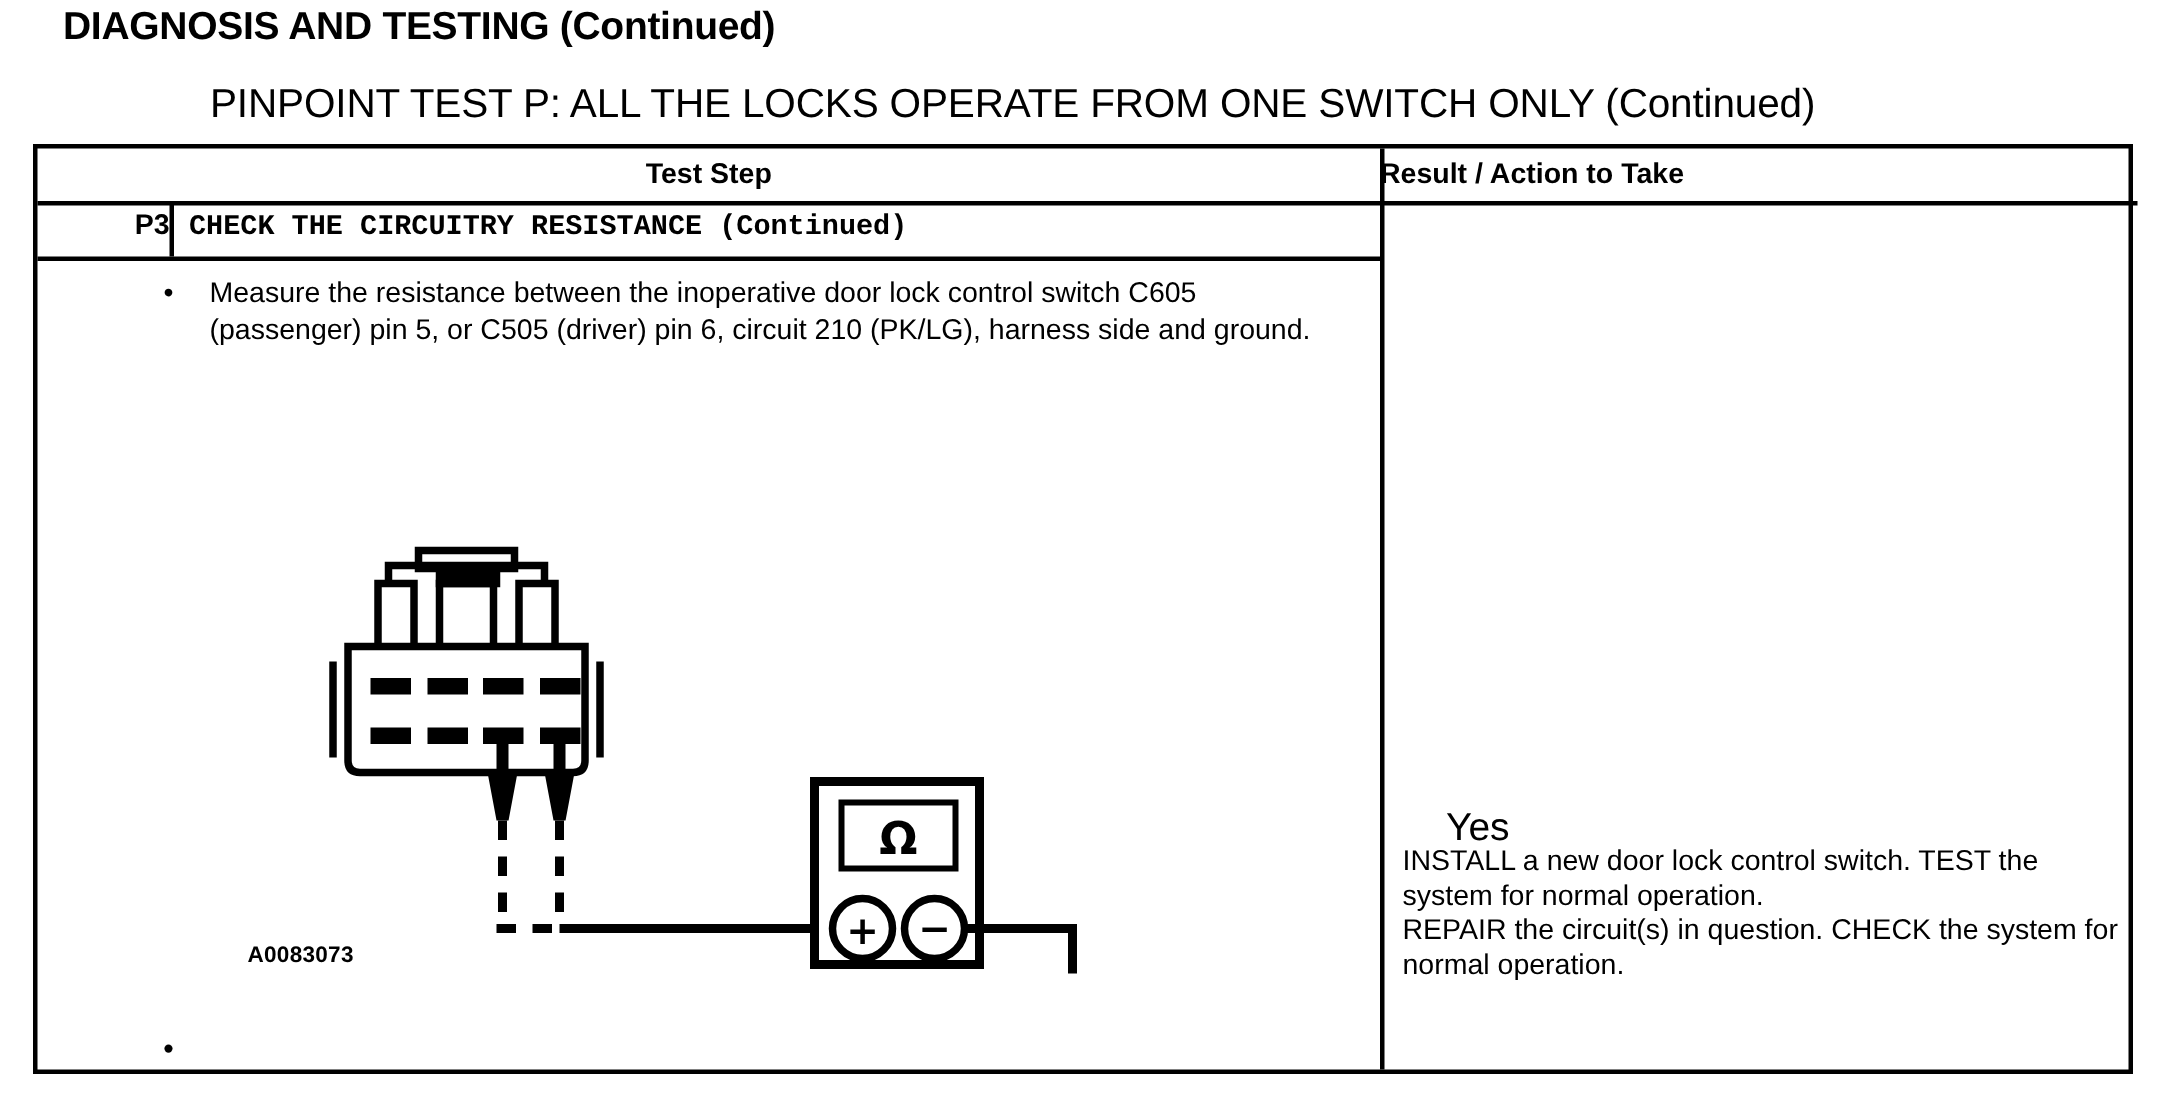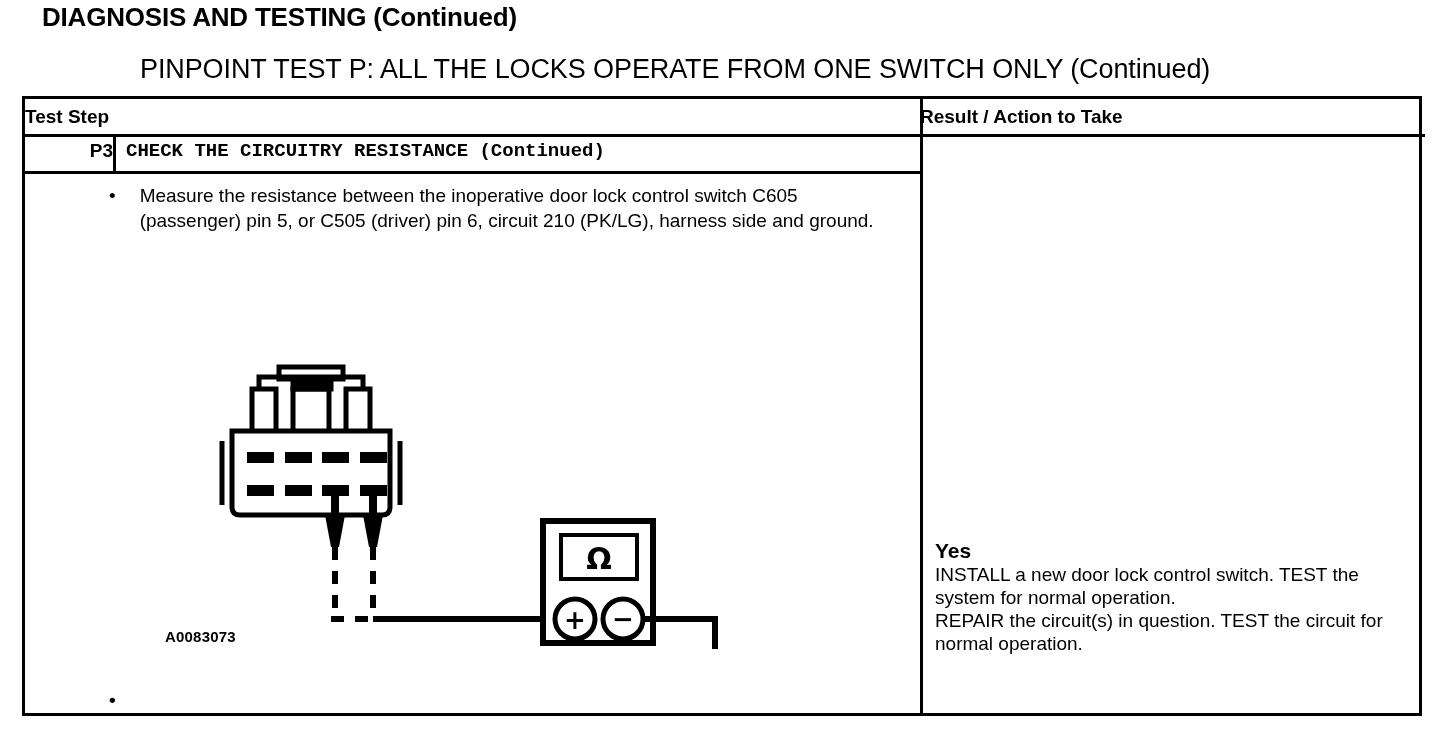--- a/index.html
+++ b/index.html
@@ -93,20 +93,21 @@
     height: 37px;
     background: #000;
   }
 
   
   .hdr-test-step {
     position: absolute;
     left: 0;
     top: 35px;
     width: 895px;
+    text-align: center;
     transform: translateY(-28px);
     font-size: 19px;
     font-weight: bold;
   }
   .hdr-result {
     position: absolute;
     left: 895px;
     top: 7px;
     width: 505px;
     text-align: left;
@@ -189,23 +190,24 @@
   }
 
   
   .result-block {
     position: absolute;
     left: 910px;
     top: 440px;
     width: 480px;
   }
   .result-label {
-    font-size: 21px;
-    font-weight: bold;
+    font-size: 26px;
+    font-weight: normal;
     line-height: 24px;
+    margin-left: 29px;
   }
   .result-text {
     font-size: 19px;
     line-height: 23px;
     margin-bottom: 14px;
   }
   .result-text:last-child { margin-bottom: 0; }
 </style>
 </head>
 <body>
@@ -315,17 +317,17 @@
   <div class="question-bullet">
     <span class="bullet-dot">•</span>
   </div>
 
   <div class="result-block">
     <div>
       <div class="result-label">Yes</div>
       <div class="result-text">INSTALL a new door lock control switch. TEST the system for normal operation.</div>
     </div>
     <div>
-      <div class="result-text">REPAIR the circuit(s) in question. TEST the circuit for normal operation.</div>
+      <div class="result-text">REPAIR the circuit(s) in question. CHECK the system for normal operation.</div>
     </div>
   </div>
 
 </div>
 
 </body></html>

